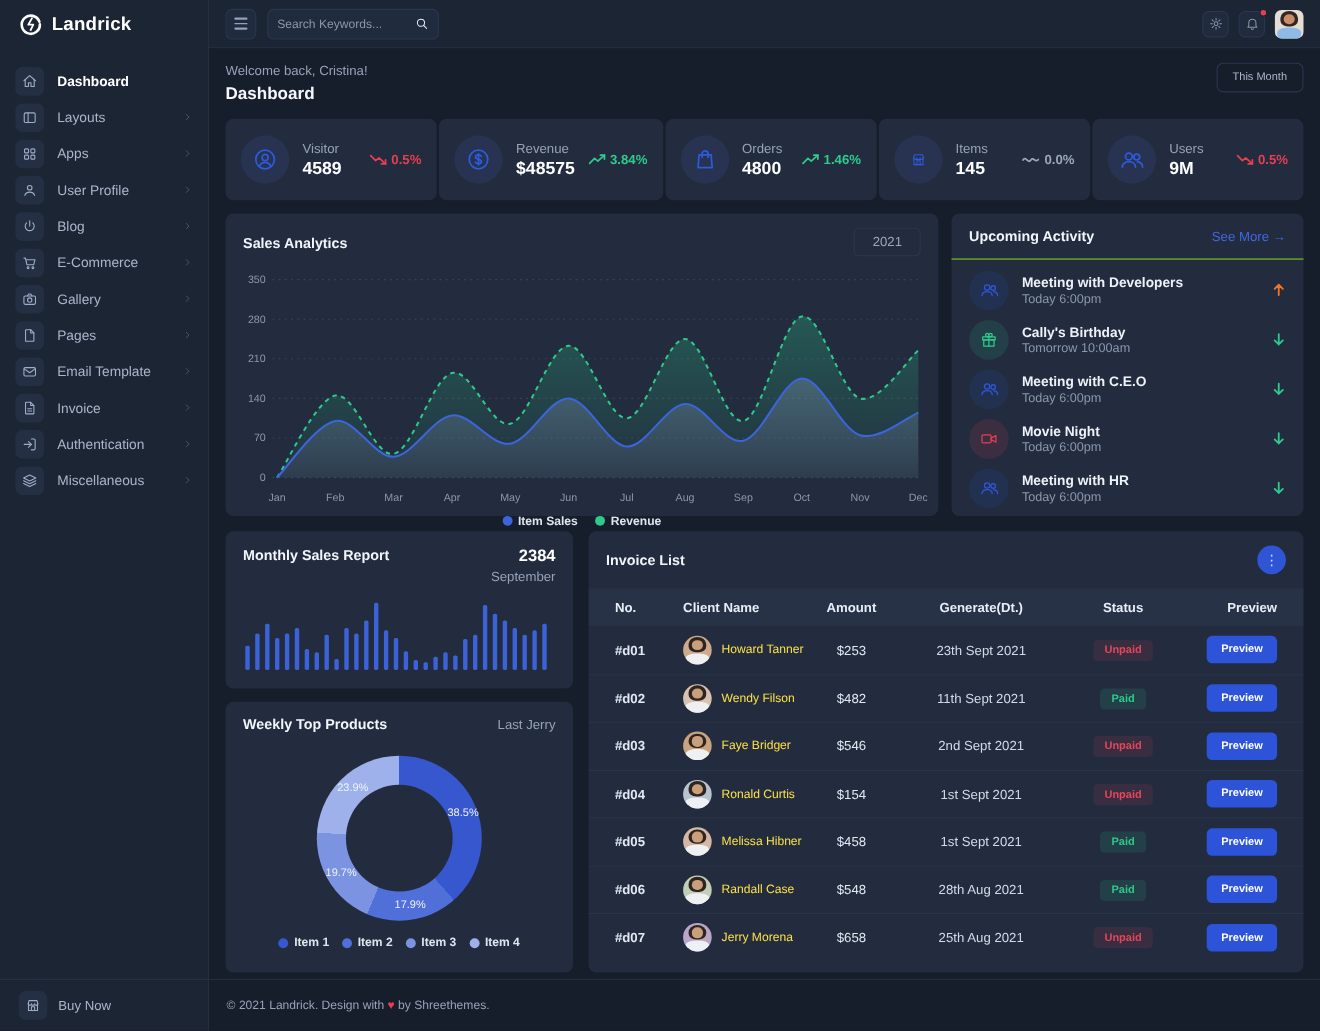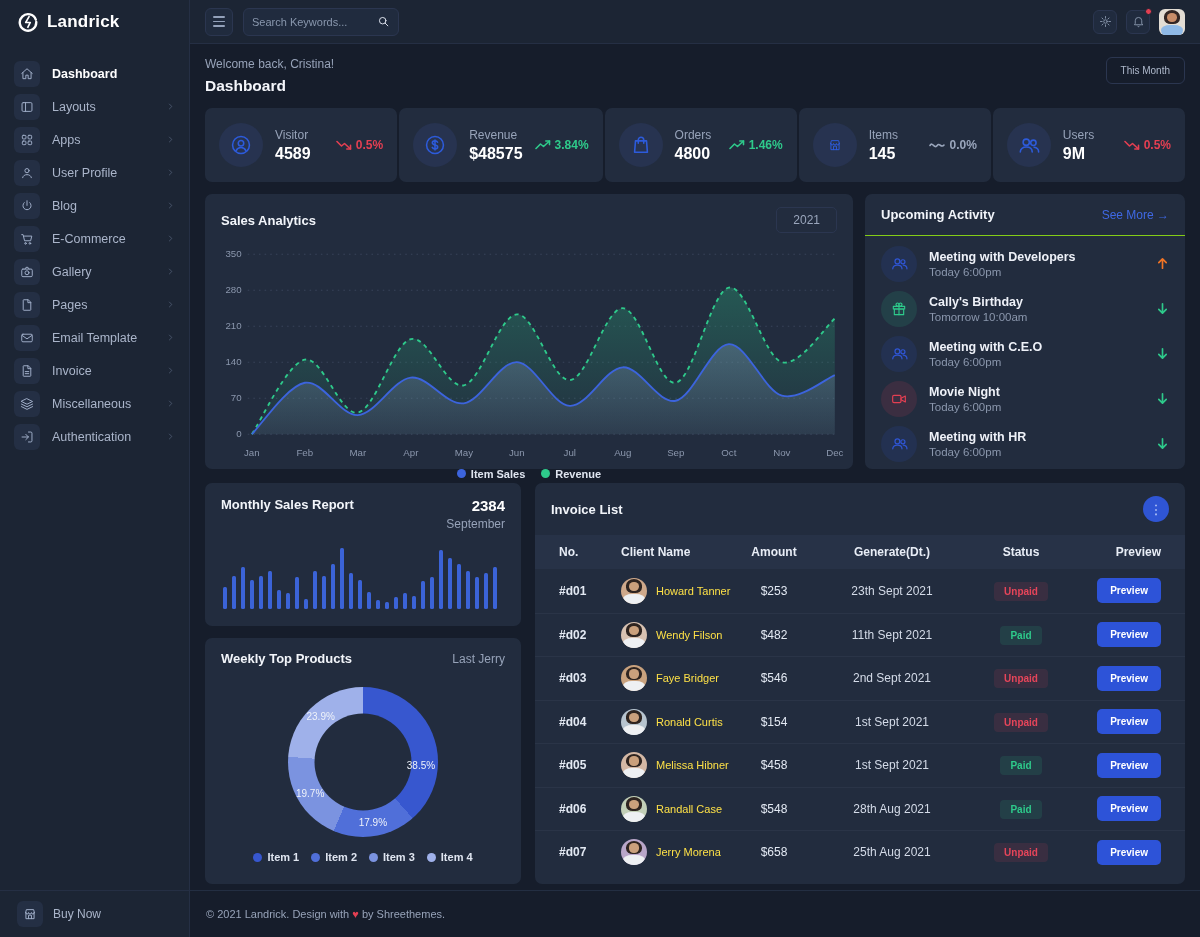--- a/index.html
+++ b/index.html
@@ -271,41 +271,41 @@
           <span class="menu-label">Invoice</span>
           <span class="menu-chevron">
             <svg viewBox="0 0 24 24" width="9" height="9" fill="none" stroke="currentColor" stroke-width="1.7" stroke-linecap="round" stroke-linejoin="round">
               <path d="M9 5.5l6.5 6.5L9 18.5"></path>
             </svg>
           </span>
         </div>
         <div class="menu-item">
           <span class="icon-box">
             <svg viewBox="0 0 24 24" width="14" height="14" fill="none" stroke="currentColor" stroke-width="1.7" stroke-linecap="round" stroke-linejoin="round">
+              <path d="M14.5 3.5h4a2 2 0 0 1 2 2v13a2 2 0 0 1-2 2h-4"></path>
+              <path d="M10 16.5L14.5 12 10 7.5"></path>
+              <path d="M14.5 12H3.5"></path>
+            </svg>
+          </span>
+          <span class="menu-label">Authentication</span>
+          <span class="menu-chevron">
+            <svg viewBox="0 0 24 24" width="9" height="9" fill="none" stroke="currentColor" stroke-width="1.7" stroke-linecap="round" stroke-linejoin="round">
+              <path d="M9 5.5l6.5 6.5L9 18.5"></path>
+            </svg>
+          </span>
+        </div>
+        <div class="menu-item">
+          <span class="icon-box">
+            <svg viewBox="0 0 24 24" width="14" height="14" fill="none" stroke="currentColor" stroke-width="1.7" stroke-linecap="round" stroke-linejoin="round">
               <path d="M12 3l9.5 4.7L12 12.4 2.5 7.7z"></path>
               <path d="M2.5 16.5L12 21.2l9.5-4.7"></path>
               <path d="M2.5 12.1L12 16.8l9.5-4.7"></path>
             </svg>
           </span>
           <span class="menu-label">Miscellaneous</span>
-          <span class="menu-chevron">
-            <svg viewBox="0 0 24 24" width="9" height="9" fill="none" stroke="currentColor" stroke-width="1.7" stroke-linecap="round" stroke-linejoin="round">
-              <path d="M9 5.5l6.5 6.5L9 18.5"></path>
-            </svg>
-          </span>
-        </div>
-        <div class="menu-item">
-          <span class="icon-box">
-            <svg viewBox="0 0 24 24" width="14" height="14" fill="none" stroke="currentColor" stroke-width="1.7" stroke-linecap="round" stroke-linejoin="round">
-              <path d="M14.5 3.5h4a2 2 0 0 1 2 2v13a2 2 0 0 1-2 2h-4"></path>
-              <path d="M10 16.5L14.5 12 10 7.5"></path>
-              <path d="M14.5 12H3.5"></path>
-            </svg>
-          </span>
-          <span class="menu-label">Authentication</span>
           <span class="menu-chevron">
             <svg viewBox="0 0 24 24" width="9" height="9" fill="none" stroke="currentColor" stroke-width="1.7" stroke-linecap="round" stroke-linejoin="round">
               <path d="M9 5.5l6.5 6.5L9 18.5"></path>
             </svg>
           </span>
         </div>
       </nav>
     <div class="sidebar-footer">
       <span class="icon-box" id="buyicon">
           <svg viewBox="0 0 24 24" width="14" height="14" fill="none" stroke="currentColor" stroke-width="1.7" stroke-linecap="round" stroke-linejoin="round">
@@ -681,21 +681,21 @@
               <span style="height: 42.2px;"></span>
             </div>
         </section>
 
         <section class="card weekly-card">
           <div class="card-head">
             <span class="card-title">Weekly Top Products</span>
             <span class="weekly-sub">Last Jerry</span>
           </div>
           <div class="donut-wrap" id="donut" style="background: conic-gradient(rgb(55, 87, 207) 0%, rgb(55, 87, 207) 38.5%, rgb(80, 111, 217) 38.5%, rgb(80, 111, 217) 56.4%, rgb(123, 147, 224) 56.4%, rgb(123, 147, 224) 76.1%, rgb(159, 177, 234) 76.1%, rgb(159, 177, 234) 100%);">
-              <span class="donut-label" style="left: 114.998px; top: 47.0846px; margin-top: 26px;">38.5%</span>
+              <span class="donut-label" style="left: 114.998px; top: 47.0846px;">38.5%</span>
               <span class="donut-label" style="left: 66.8913px; top: 130.206px;">17.9%</span>
               <span class="donut-label" style="left: 4.13631px; top: 101.395px;">19.7%</span>
               <span class="donut-label" style="left: 14.7003px; top: 23.6708px;">23.9%</span>
             </div>
           <div class="donut-legend" id="donut-legend">
               <span class="legend-item">
                 <span class="legend-dot" style="background:#3757cf"></span>
                 <span>Item 1</span>
               </span>
               <span class="legend-item">

